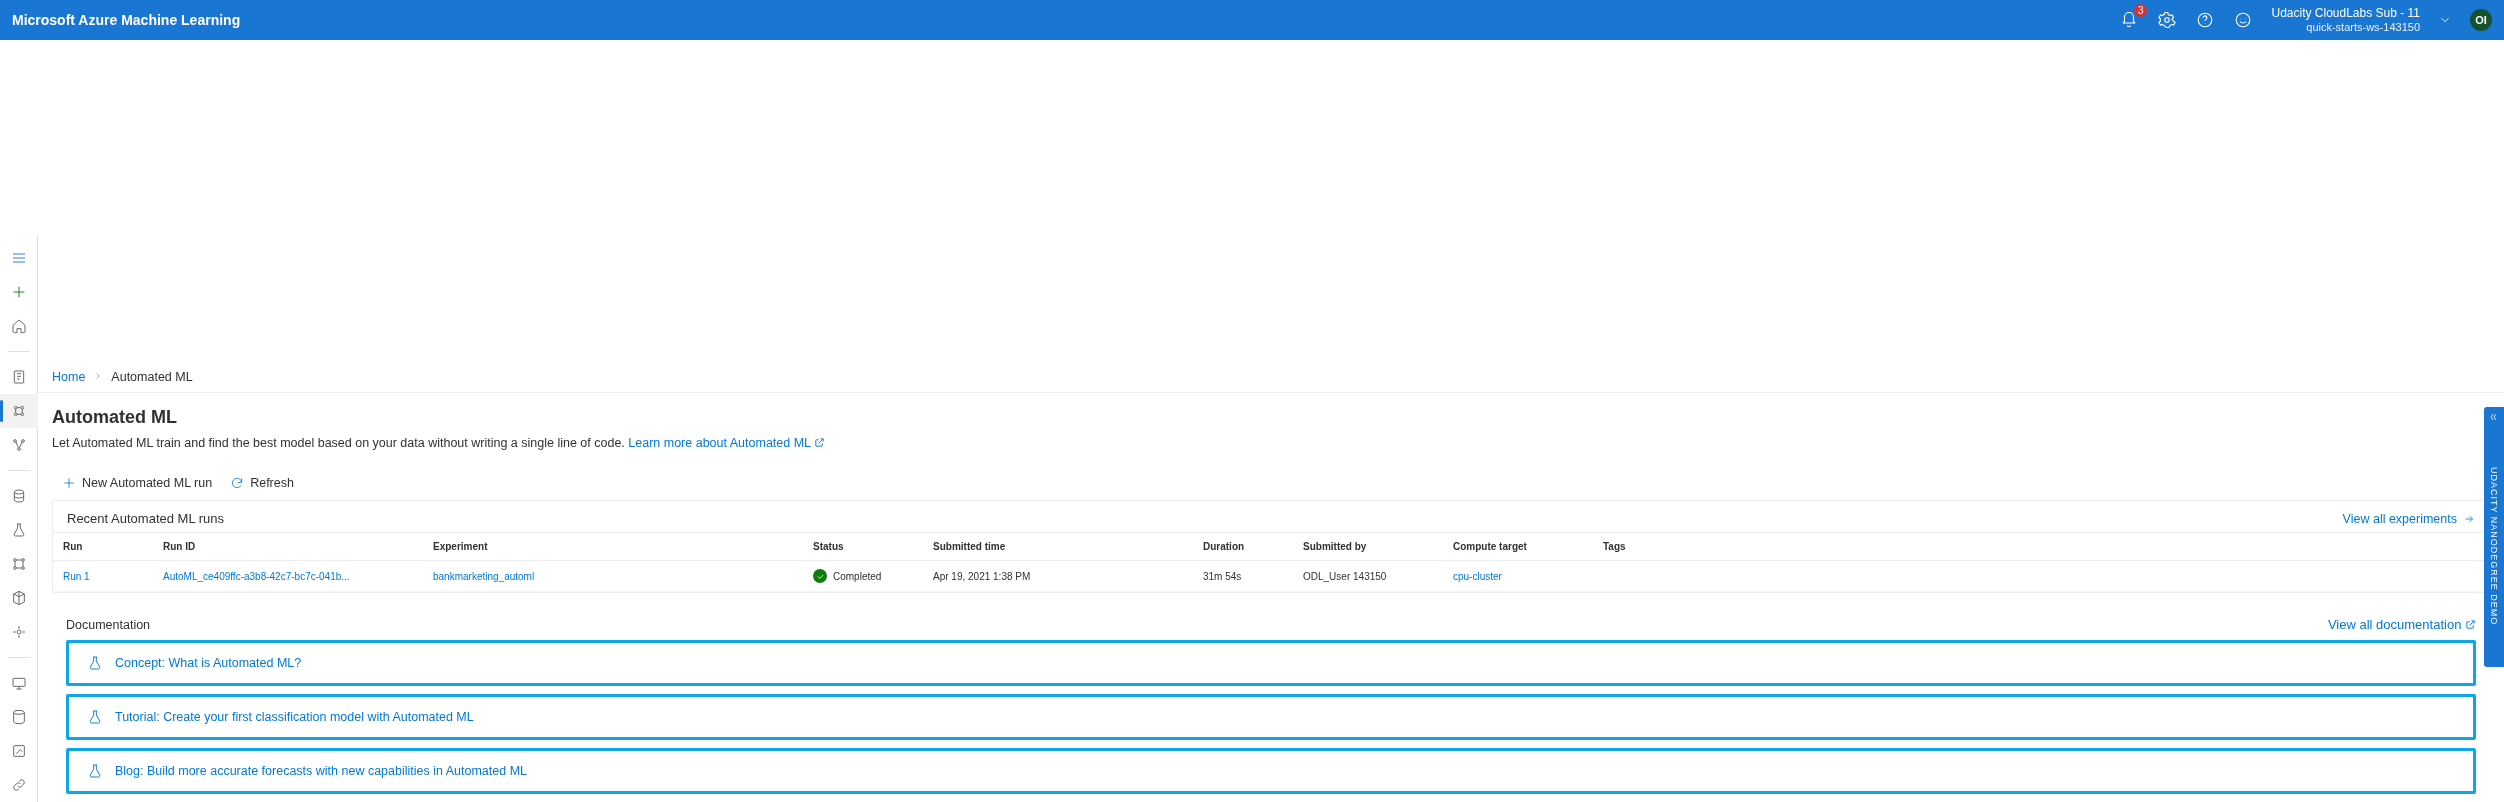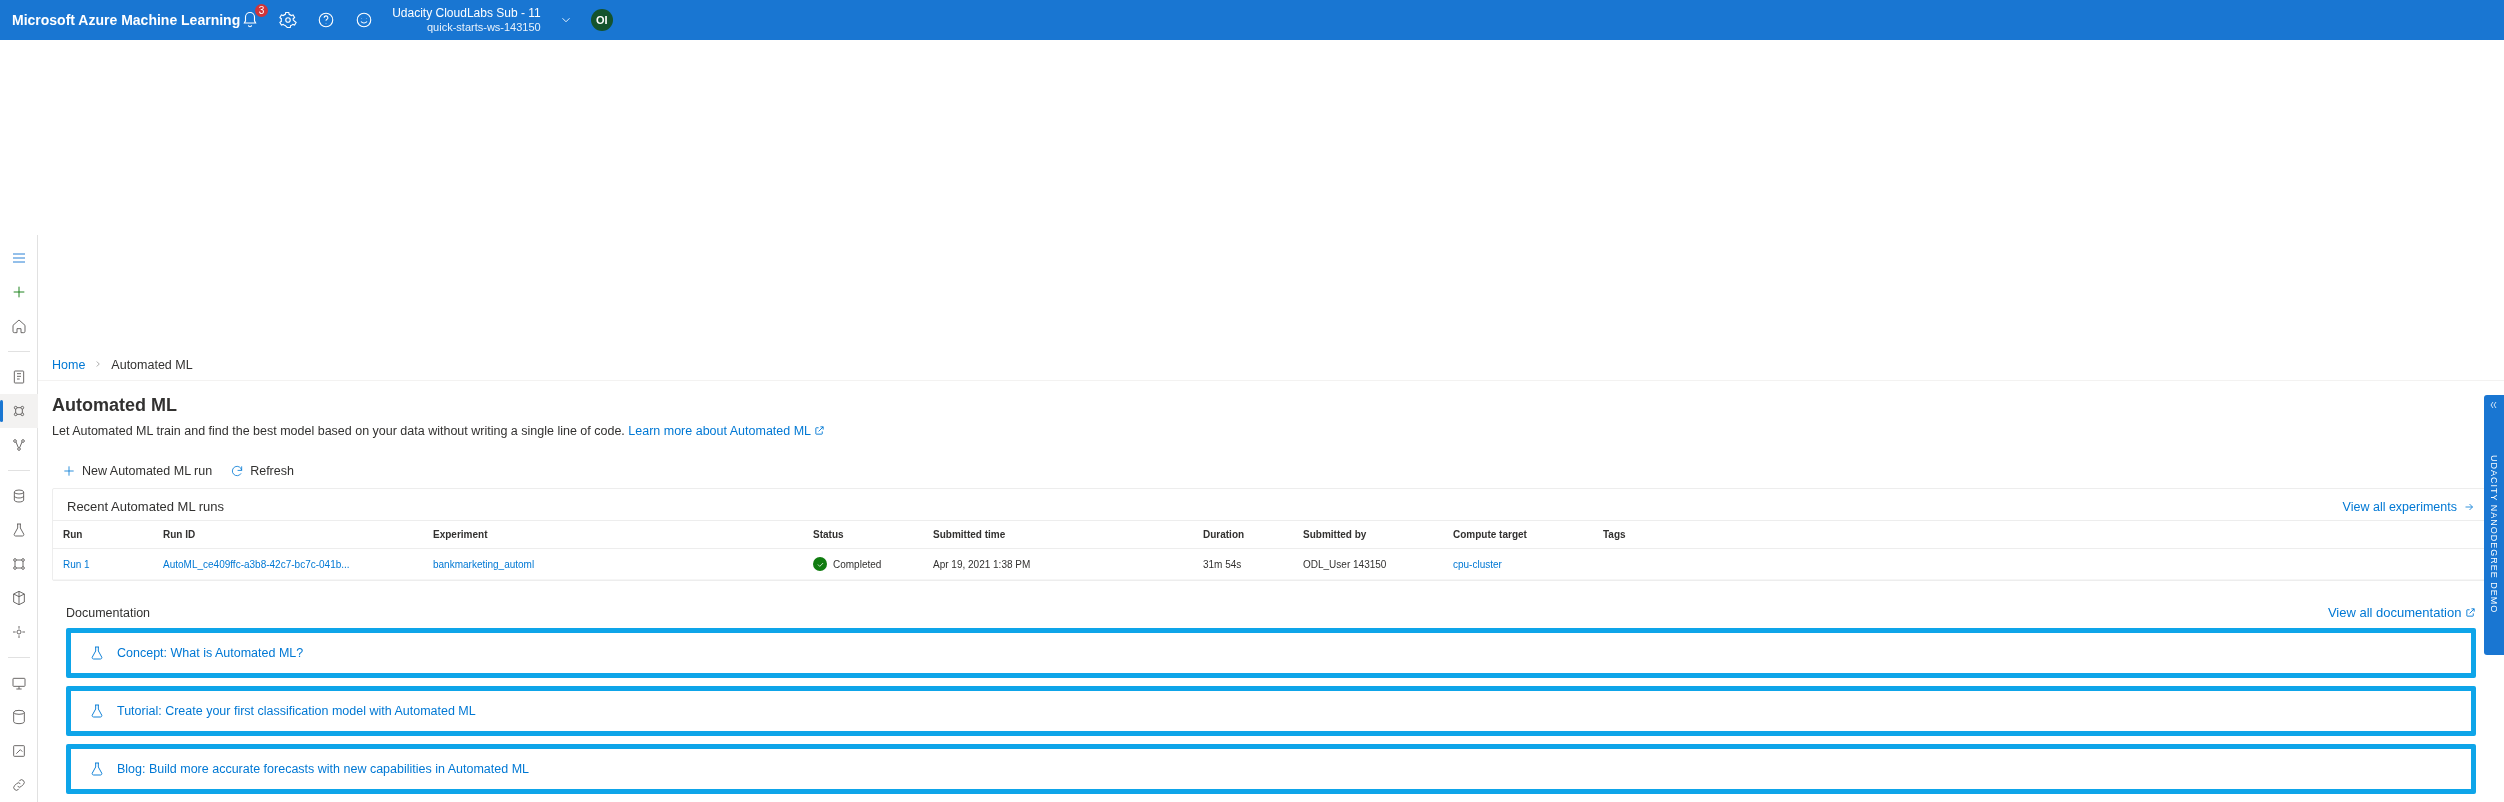--- a/index.html
+++ b/index.html
@@ -1,21 +1,21 @@
 <!DOCTYPE html>
 <html><head>
 <meta charset="utf-8">
 <style>
   * { box-sizing: border-box; margin: 0; padding: 0; }
   html, body { width: 2504px; height: 802px; font-family: "Segoe UI", Arial, sans-serif; font-size: 13px; color: #323130; background:#fff; overflow:hidden; }
   a { color:#0078d4; text-decoration:none; }
 
   
   .top-header {
-    display:flex; align-items:center; 
+    display:flex; align-items:center; justify-content:space-between;
     height:40px; background:#1976d2; color:#fff; padding:14px 12px;
     font-size:13px;
   }
   .top-header .brand { font-weight:600; font-size:14px; }
   .top-header .right { display:flex; align-items:center; gap:18px; }
   .top-header .icon-btn { width:20px; height:20px; display:flex; align-items:center; justify-content:center; cursor:pointer; position:relative; }
   .top-header svg { stroke:#fff; fill:none; stroke-width:1.5; }
   .badge-count { position:absolute; top:-6px; right:-8px; background:#d13438; color:#fff; border-radius:8px; font-size:10px; padding:0 4px; line-height:13px; min-width:13px; text-align:center; }
   .sub-block { display:flex; flex-direction:column; align-items:flex-end; line-height:1.15; }
   .sub-block .line1 { font-size:12px; }
@@ -67,21 +67,21 @@
   .col-status { width:120px; }
   .col-sub { width:270px; }
   .col-dur { width:100px; }
   .col-by { width:150px; }
   .col-ct { width:150px; }
   .col-tags { width:auto; }
 
   .doc-section { margin-top:20px; }
   .doc-header { display:flex; align-items:center; justify-content:space-between; padding:4px 14px 8px 14px; }
   .doc-header .ptitle { font-size:12.5px; font-weight:400; }
-  .doc-row { display:flex; align-items:center; gap:12px; padding:12px 18px; border:5px solid #0ea5e9; border-radius:2px; margin:0 14px 8px 14px; cursor:pointer; }
+  .doc-row { display:flex; align-items:center; gap:12px; padding:12px 18px; border:3px solid #0ea5e9; border-radius:2px; margin:0 14px 8px 14px; cursor:pointer; }
   .doc-row svg { stroke:#0078d4; fill:none; stroke-width:1.4; }
   .doc-row a { font-size:12.5px; }
 
   
   .right-ribbon {
     position:absolute; right:0; top:46px; width:20px; height:260px;
     background:#1976d2; color:#fff; font-size:9px; letter-spacing:1px;
     writing-mode:vertical-rl; text-orientation:mixed;
     display:flex; align-items:center; justify-content:center; cursor:pointer;
     border-radius:3px 0 0 3px; padding-top:18px;

